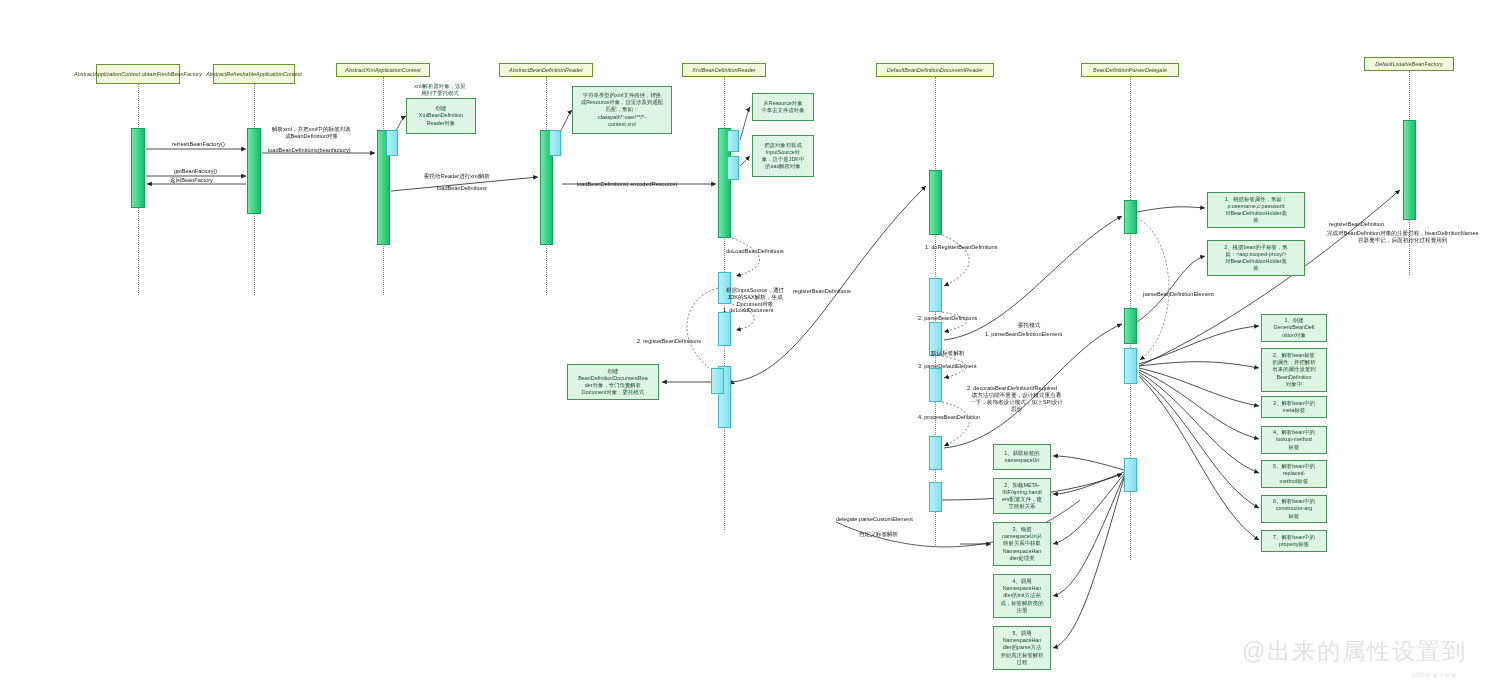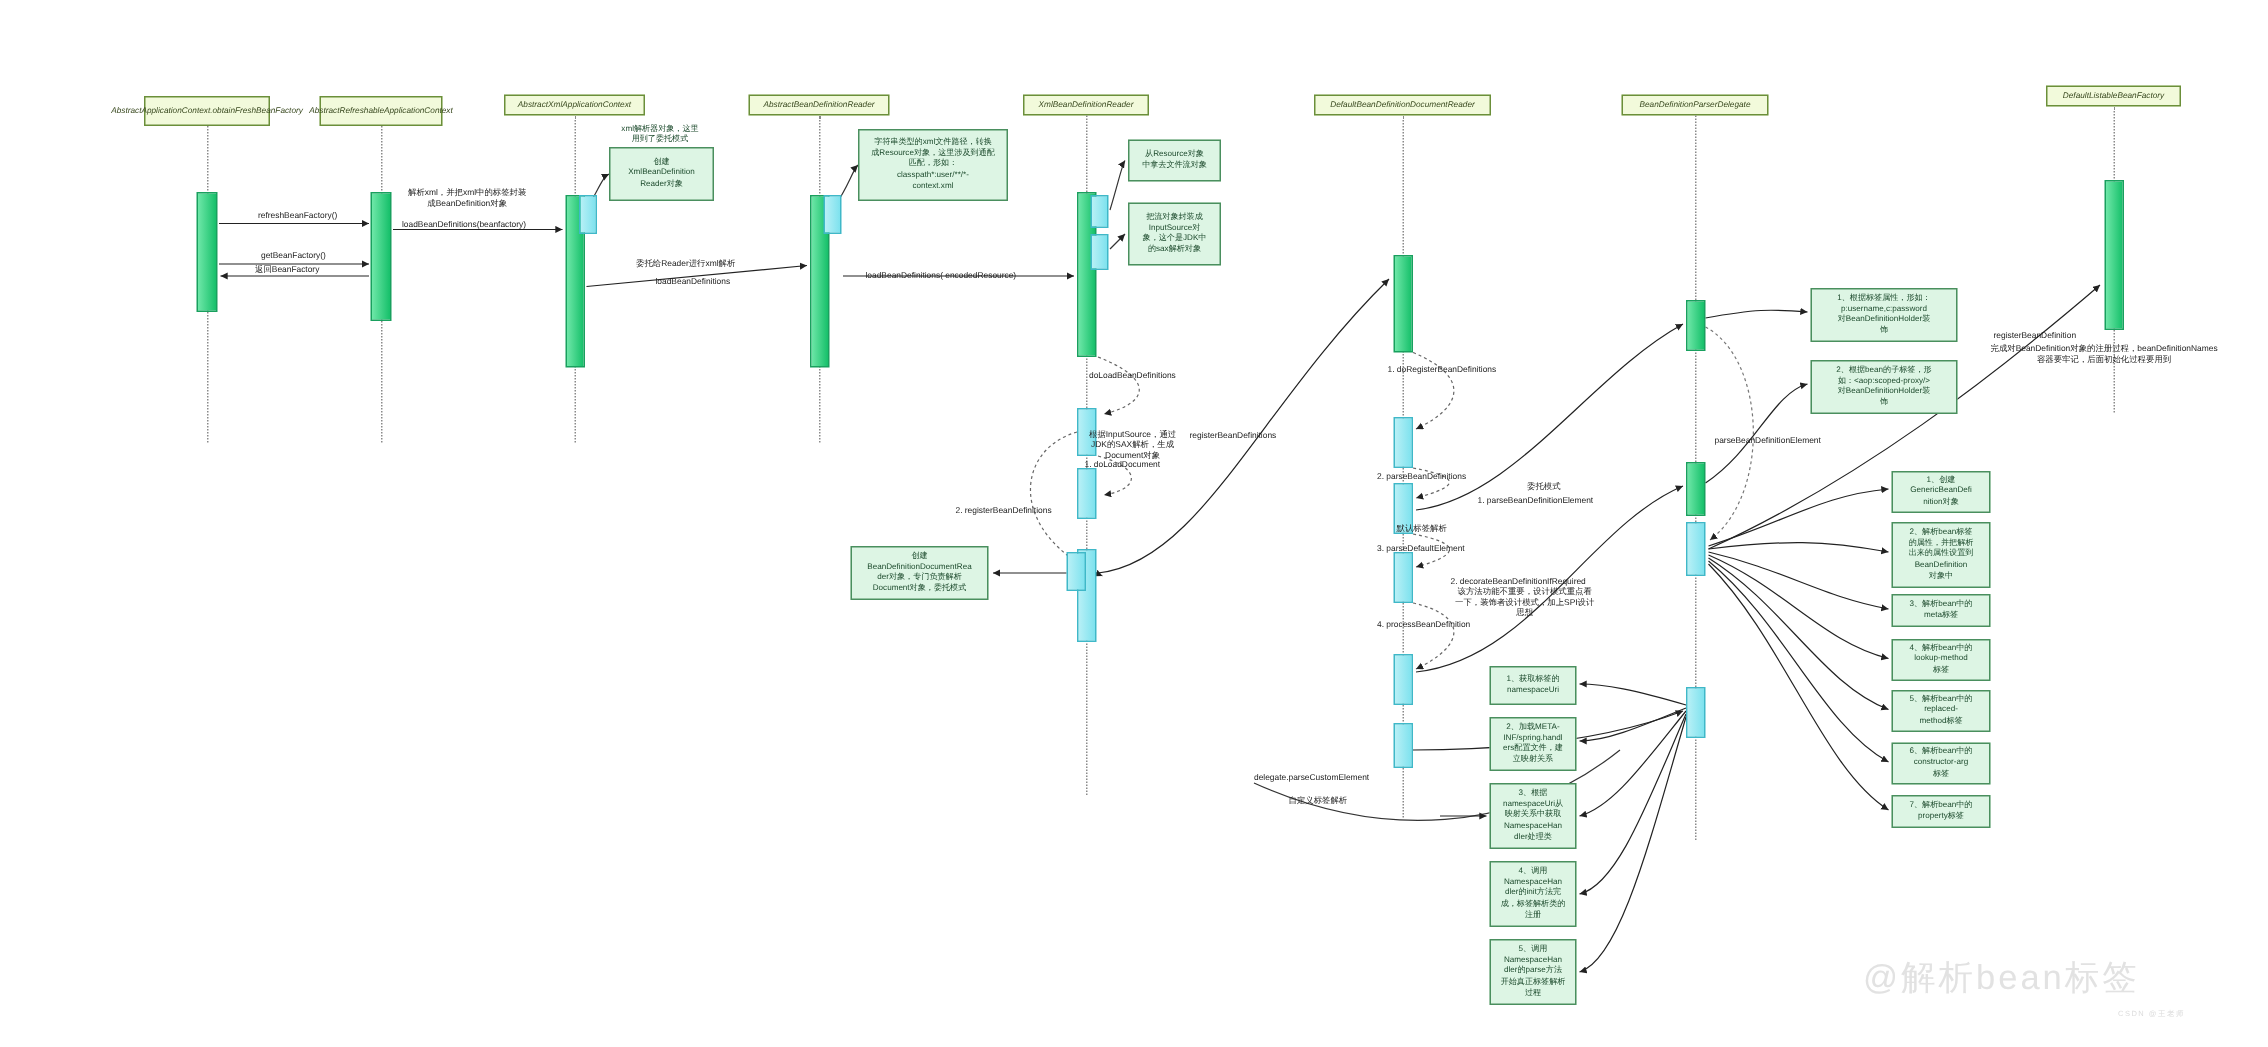--- a/index.html
+++ b/index.html
@@ -262,15 +262,15 @@
 一下，装饰者设计模式，加上SPI设计
 思想</div>
       <div class="lbl ctr" style="left: 836px; top: 516px;">delegate.parseCustomElement</div>
       <div class="lbl ctr" style="left: 859px; top: 531px;">自定义标签解析</div>
       <div class="lbl ctr" style="left: 1143px; top: 291px;">parseBeanDefinitionElement</div>
       <div class="lbl ctr" style="left: 1329px; top: 221px;">registerBeanDefinition</div>
       <div class="lbl ctr" style="left: 1327px; top: 230px;">完成对BeanDefinition对象的注册过程，beanDefinitionNames
 容器要牢记，后面初始化过程要用到</div>
     </div>
 
-  <div class="watermark" style="left:1242px;top:636px;">@解析bean标签</div>
+  <div class="watermark" style="left:1242px;top:636px;">@出来的属性设置到</div>
   <div class="submark" style="left:1412px;top:672px;">CSDN @王老师</div>
 </div>
 
 </body></html>

